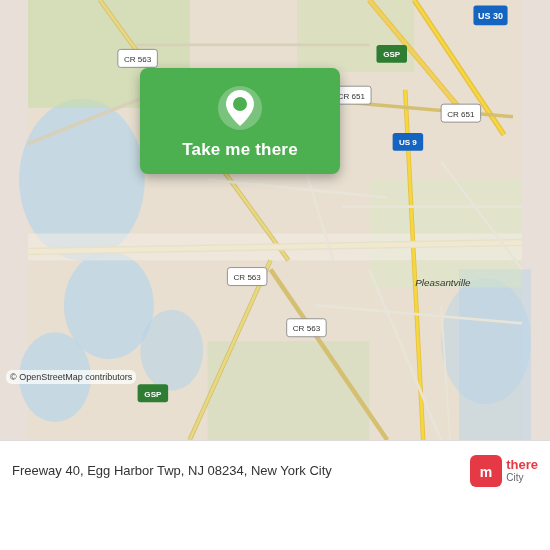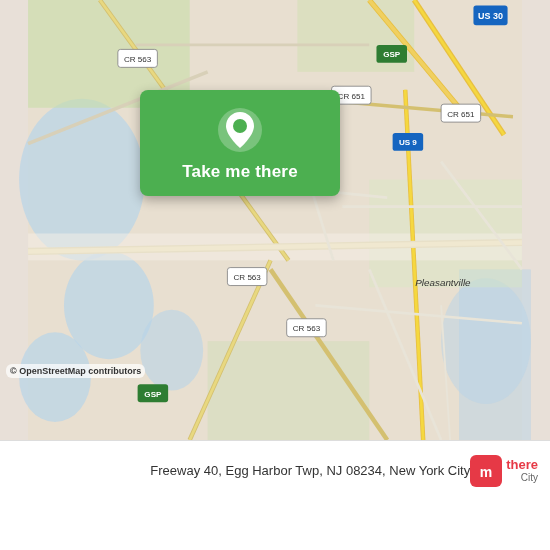--- a/index.html
+++ b/index.html
@@ -24,21 +24,21 @@
     .roads-svg {
       position: absolute;
       top: 0; left: 0;
       width: 100%;
       height: 100%;
     }
 
     
     .location-card {
       position: absolute;
-      top: 90px;
+      top: 68px;
       left: 140px;
       width: 200px;
       background: #4CAF50;
       border-radius: 8px;
       display: flex;
       flex-direction: column;
       align-items: center;
       padding: 16px 20px 14px;
       box-shadow: 0 4px 12px rgba(0,0,0,0.3);
       cursor: pointer;
@@ -64,21 +64,20 @@
     
     #bottom-bar {
       width: 550px;
       height: 60px;
       background: white;
       display: flex;
       align-items: center;
       justify-content: space-between;
       padding: 0 12px;
       border-top: 1px solid #ddd;
-      text-align: right;
     }
 
     .address-text {
       font-size: 13px;
       color: #333;
       flex: 1;
     }
 
     .moovit-logo {
       display: flex;
@@ -99,28 +98,27 @@
     }
 
     .moovit-sublabel {
       font-size: 10px;
       color: #666;
     }
 
     
     .osm-attr {
       position: absolute;
-      bottom: 62px;
+      bottom: 56px;
       left: 6px;
       font-size: 9px;
       color: #333;
       background: rgba(255,255,255,0.7);
       padding: 2px 4px;
       border-radius: 6px;
-      font-weight: bold;
     }
   </style>
 </head>
 <body>
 
 <div id="map-container">
 
   <svg class="roads-svg" viewBox="0 0 550 490" xmlns="http://www.w3.org/2000/svg">
 
     <rect width="550" height="490" fill="#e8dfd0"></rect>

